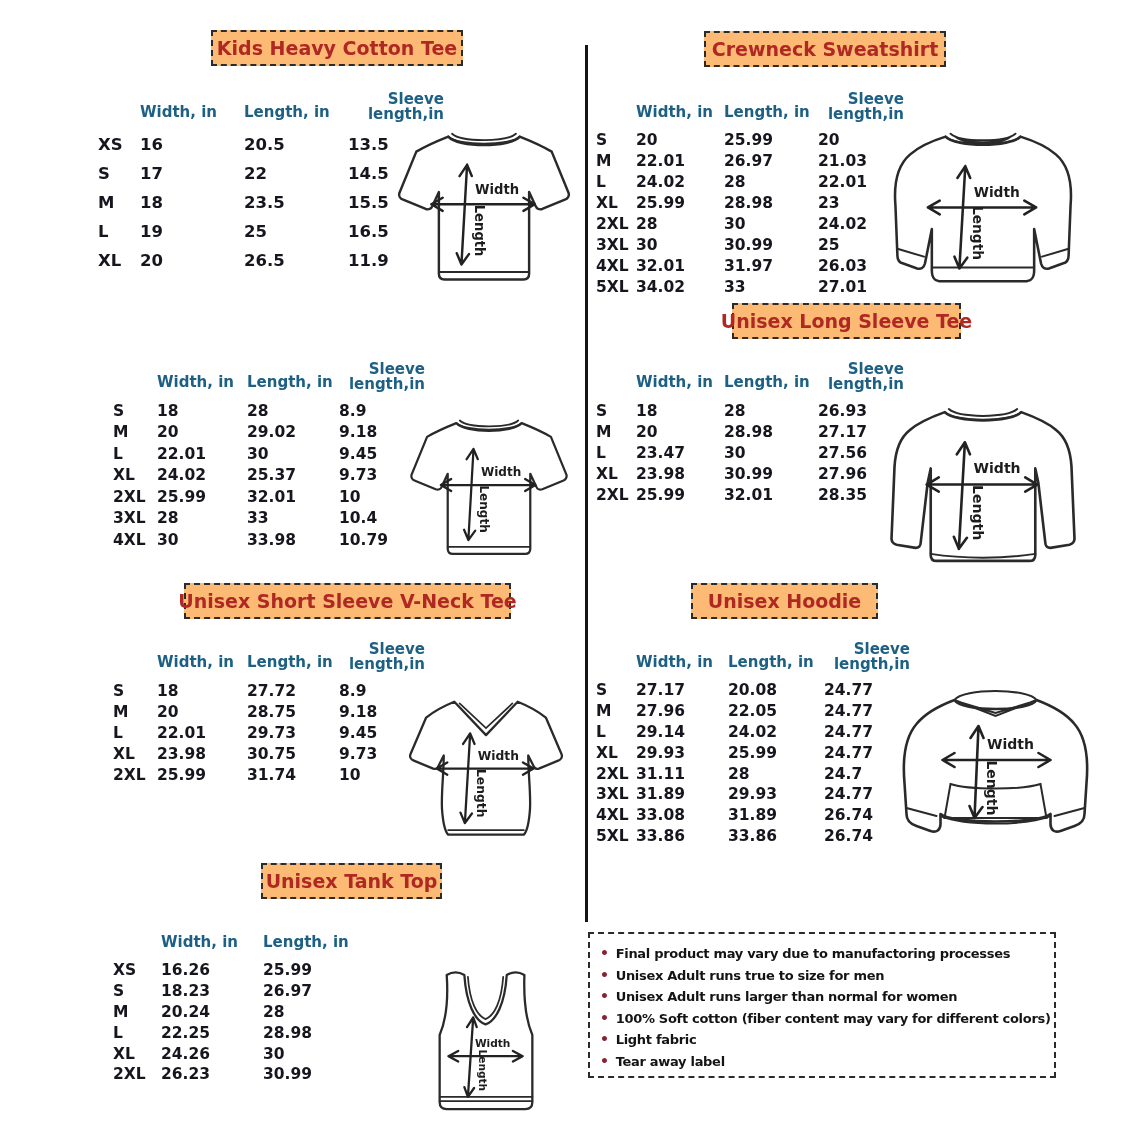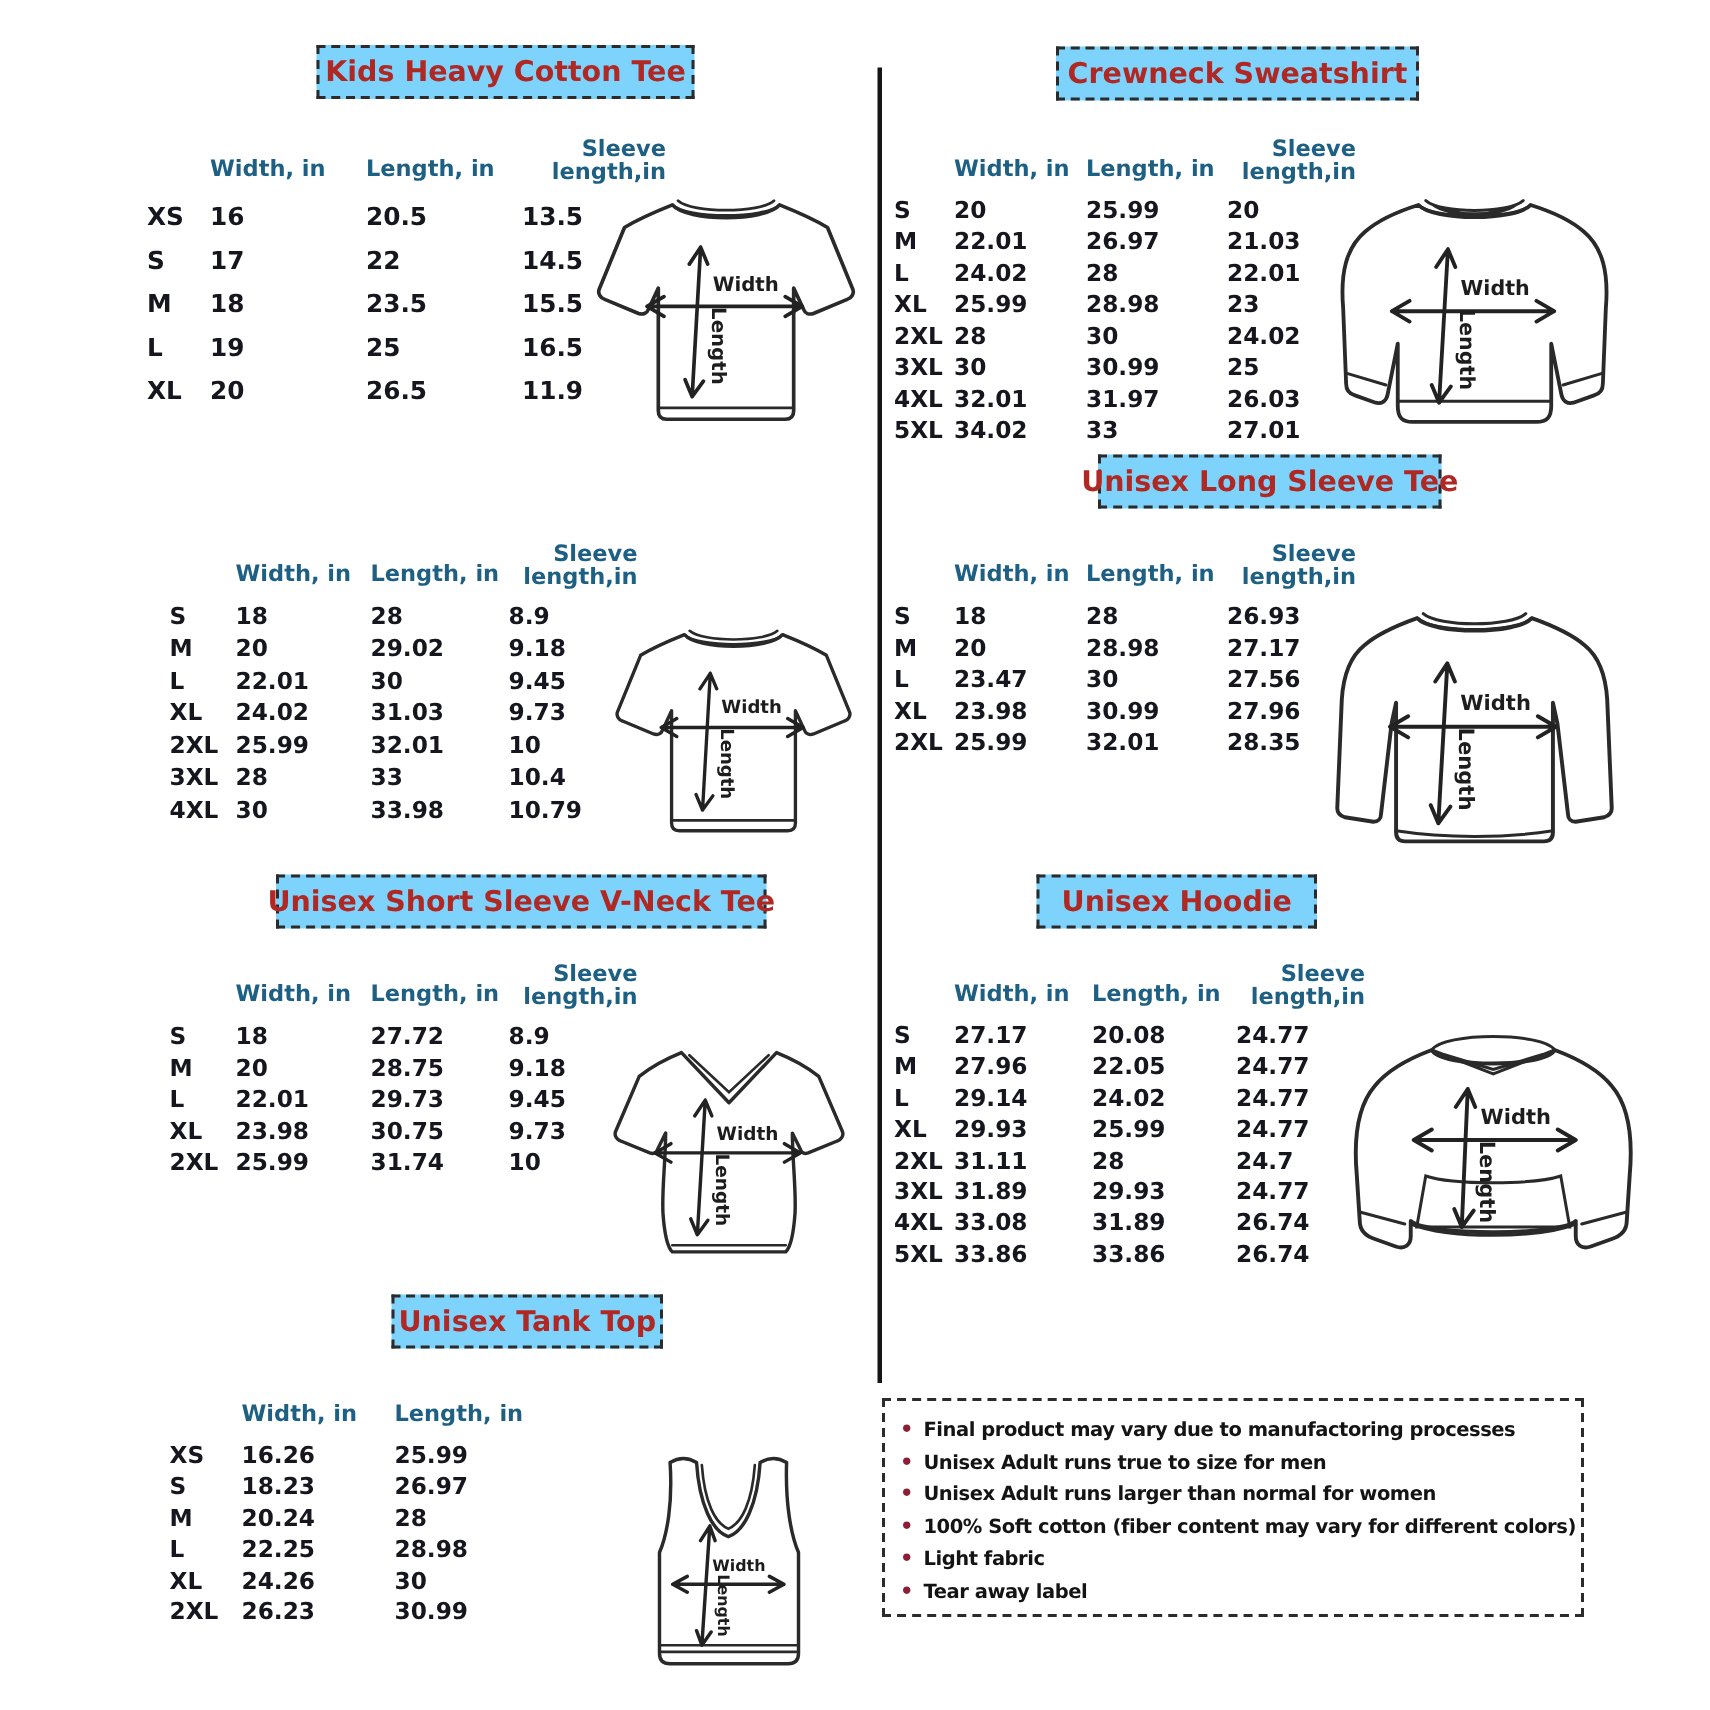--- a/index.html
+++ b/index.html
@@ -1,21 +1,21 @@
 <!DOCTYPE html>
 <html><head>
 <meta charset="utf-8">
 <style>
   html,body{margin:0;padding:0;background:#fff;}
   #canvas{
     position:relative;width:1140px;height:1140px;background:#ffffff;
     font-family:"DejaVu Sans", sans-serif;overflow:hidden;
   }
   .title{
-    position:absolute;box-sizing:border-box;border:2px dashed #2b2b2b;background:#7dd3fc;
+    position:absolute;box-sizing:border-box;border:2px dashed #2b2b2b;background:#fdba74;
     color:#b02823;font-weight:bold;font-size:19px;line-height:1;
     display:flex;align-items:center;justify-content:center;height:36px;white-space:nowrap;
   }
   .title.long{font-size:17.5px;letter-spacing:-0.3px;}
   .table{position:absolute;display:grid;color:#16161e;}
   .t-kids{grid-template-columns:42px 104px 104px 96px;grid-template-rows:50px;grid-auto-rows:29px;font-size:16.5px;}
   .t-std {grid-template-columns:44px 90px 92px 86px;grid-template-rows:50px;grid-auto-rows:21.5px;font-size:15.5px;}
   .t-crew{grid-template-columns:40px 88px 94px 86px;grid-template-rows:50px;grid-auto-rows:20.9px;font-size:15.5px;}
   .t-ls  {grid-template-columns:40px 88px 94px 86px;grid-template-rows:50px;grid-auto-rows:21px;font-size:15.5px;}
   .t-vn  {grid-template-columns:44px 90px 92px 86px;grid-template-rows:50px;grid-auto-rows:21.2px;font-size:15.5px;}
@@ -147,21 +147,21 @@
       <div class="cell size">M</div>
       <div class="cell">20</div>
       <div class="cell">29.02</div>
       <div class="cell">9.18</div>
       <div class="cell size">L</div>
       <div class="cell">22.01</div>
       <div class="cell">30</div>
       <div class="cell">9.45</div>
       <div class="cell size">XL</div>
       <div class="cell">24.02</div>
-      <div class="cell">31.03</div>
+      <div class="cell">25.37</div>
       <div class="cell">9.73</div>
       <div class="cell size">2XL</div>
       <div class="cell">25.99</div>
       <div class="cell">32.01</div>
       <div class="cell">10</div>
       <div class="cell size">3XL</div>
       <div class="cell">28</div>
       <div class="cell">33</div>
       <div class="cell">10.4</div>
       <div class="cell size">4XL</div>

